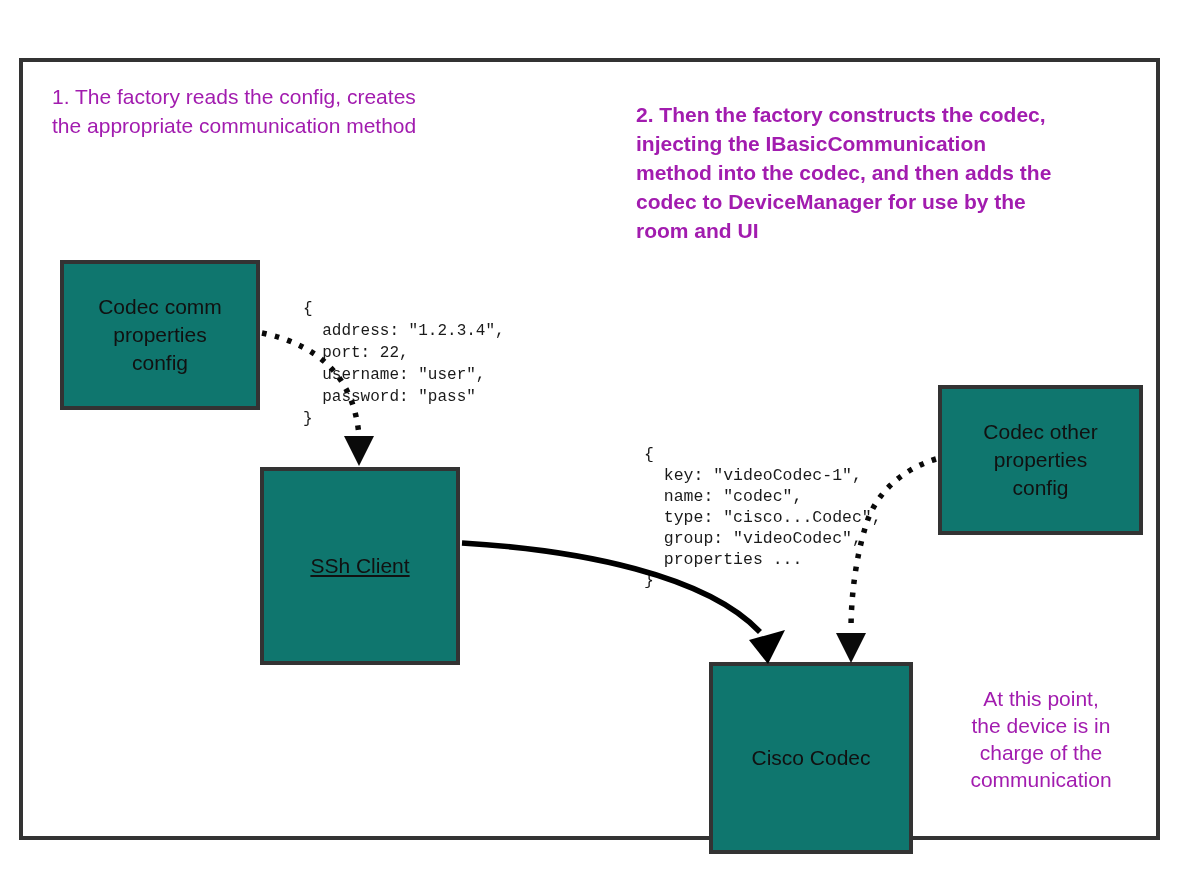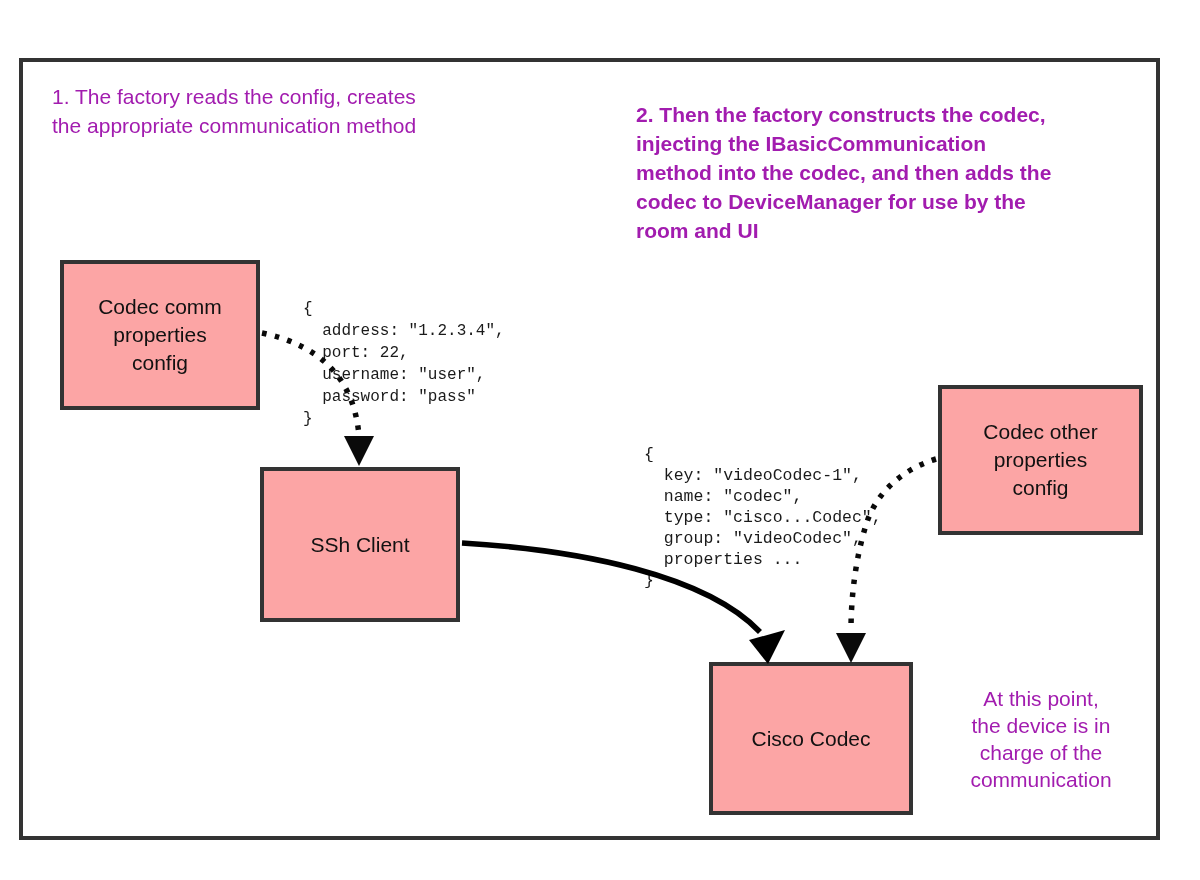--- a/index.html
+++ b/index.html
@@ -27,35 +27,35 @@
     line-height: 29px;
     white-space: pre-line;
     color: #a21caf;
   }
   #step1 { left: 52px;  top: 82px;  width: 470px; }
   #step2 { left: 636px; top: 100px;  width: 490px; font-weight: bold; }
   #final-note { left: 941px; top: 685px; width: 200px; line-height: 27px; text-align: center; }
   .node {
     position: absolute;
     border: 4px solid #333333;
-    background: #fca5a5;
+    background: #0f766e;
     display: flex;
     align-items: center;
     justify-content: center;
     text-align: center;
     font-size: 21px;
     line-height: 28px;
     white-space: pre-line;
     color: #111111;
     z-index: 2;
   }
   #box-codec-comm-config  { left: 60px;  top: 260px; width: 200px; height: 150px; }
-  #box-ssh-client         { left: 260px; top: 467px; width: 200px; height: 155px; }
+  #box-ssh-client         { left: 260px; top: 467px; width: 200px; height: 198px; text-decoration: underline; }
   #box-codec-other-config { left: 938px; top: 385px; width: 205px; height: 150px; }
-  #box-cisco-codec        { left: 709px; top: 662px; width: 204px; height: 153px; }
+  #box-cisco-codec        { left: 709px; top: 662px; width: 204px; height: 192px; }
   .code {
     position: absolute;
     font-family: "Liberation Mono", "DejaVu Sans Mono", monospace;
     color: #1a1a1a;
     white-space: pre;
     z-index: 1;
   }
   #code-comm  { left: 303px; top: 298px; font-size: 16px; line-height: 22px; }
   #code-codec { left: 644px; top: 444px; font-size: 16.5px; line-height: 21px; }
   svg.arrows {

